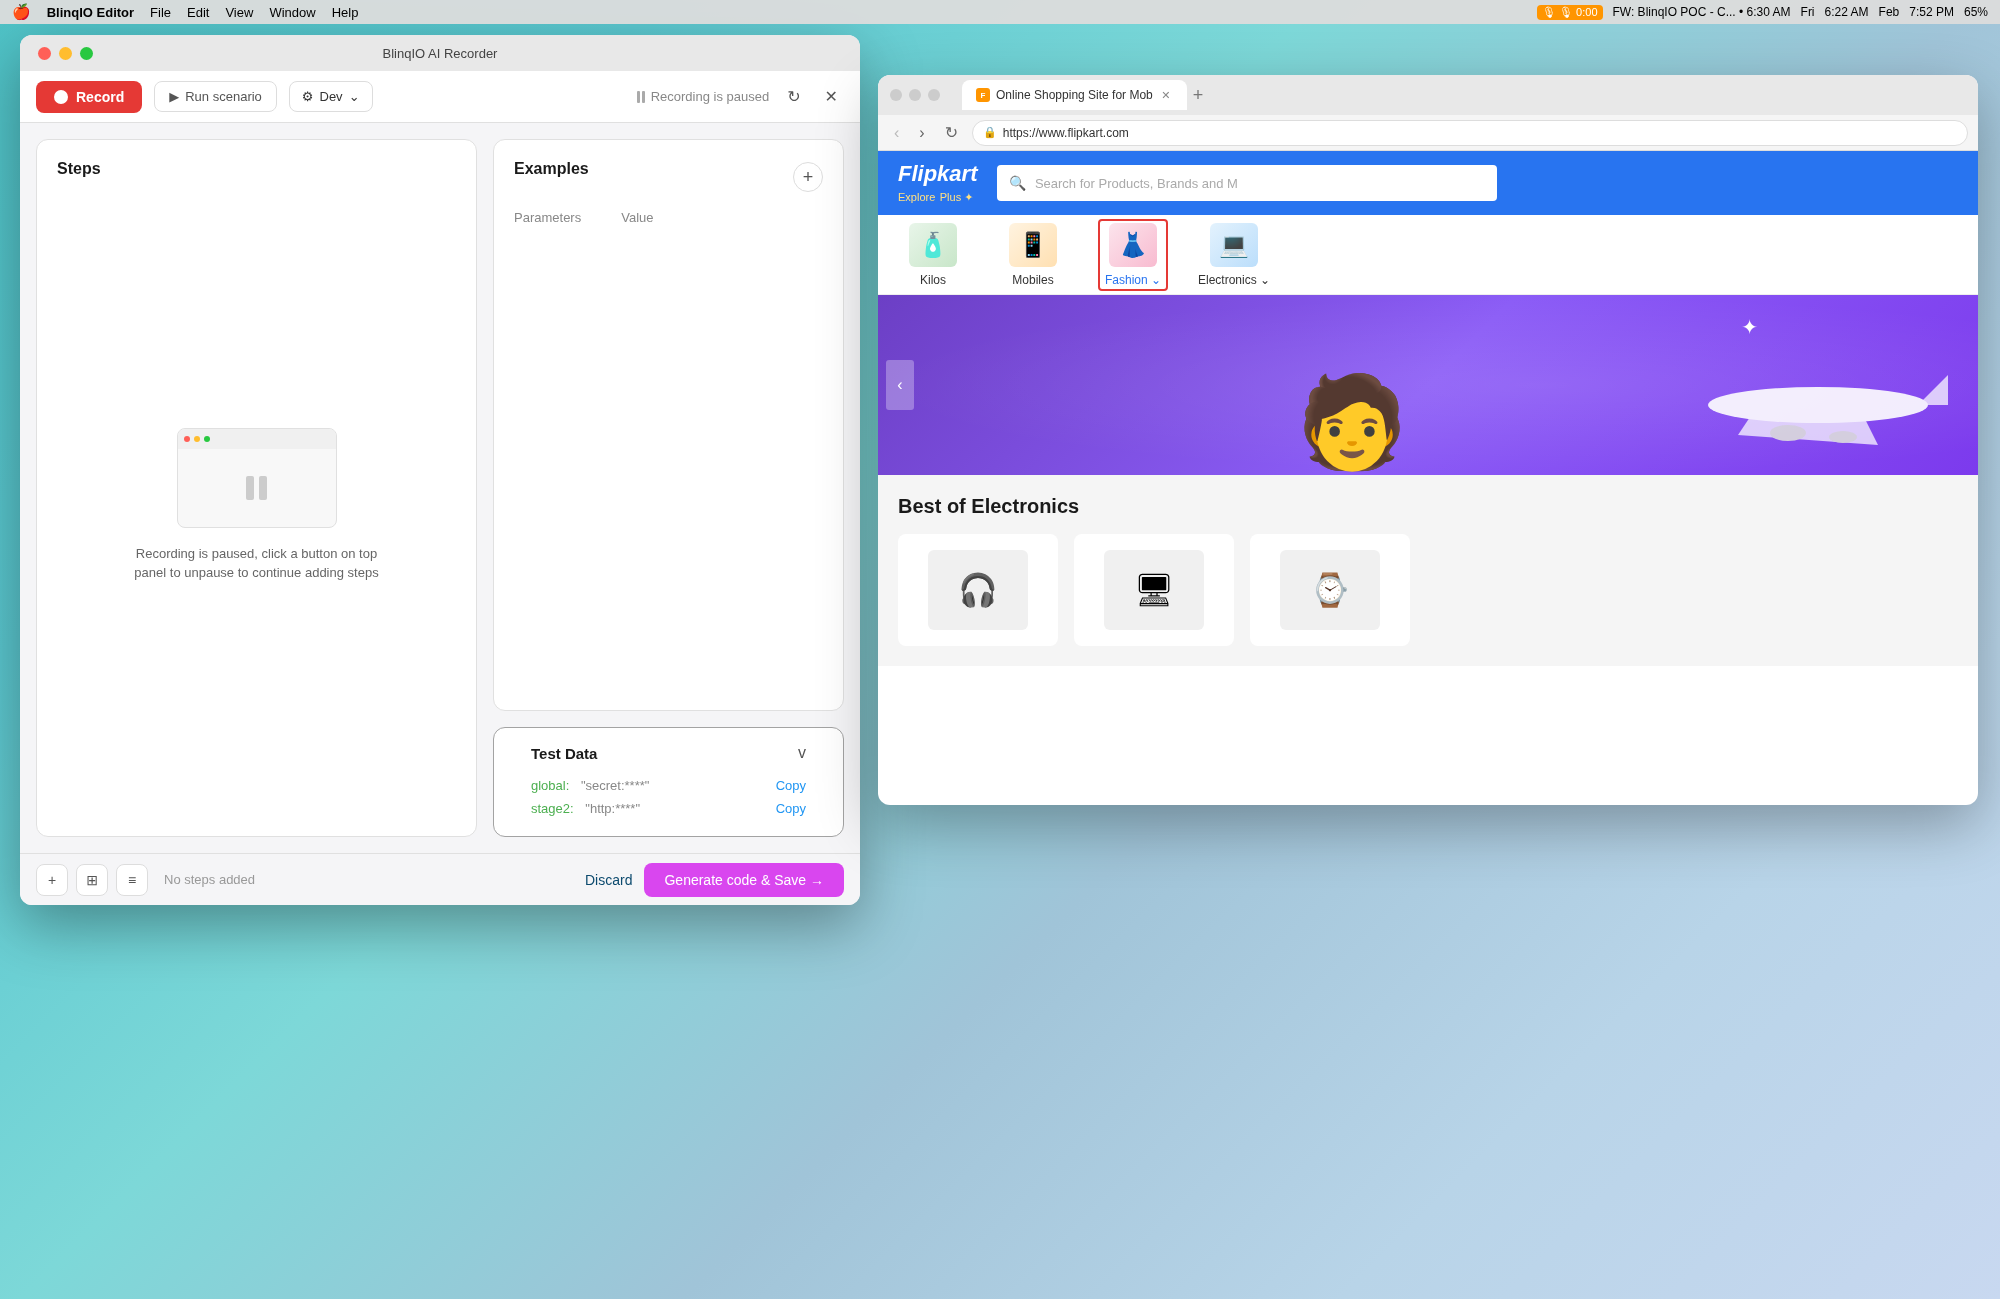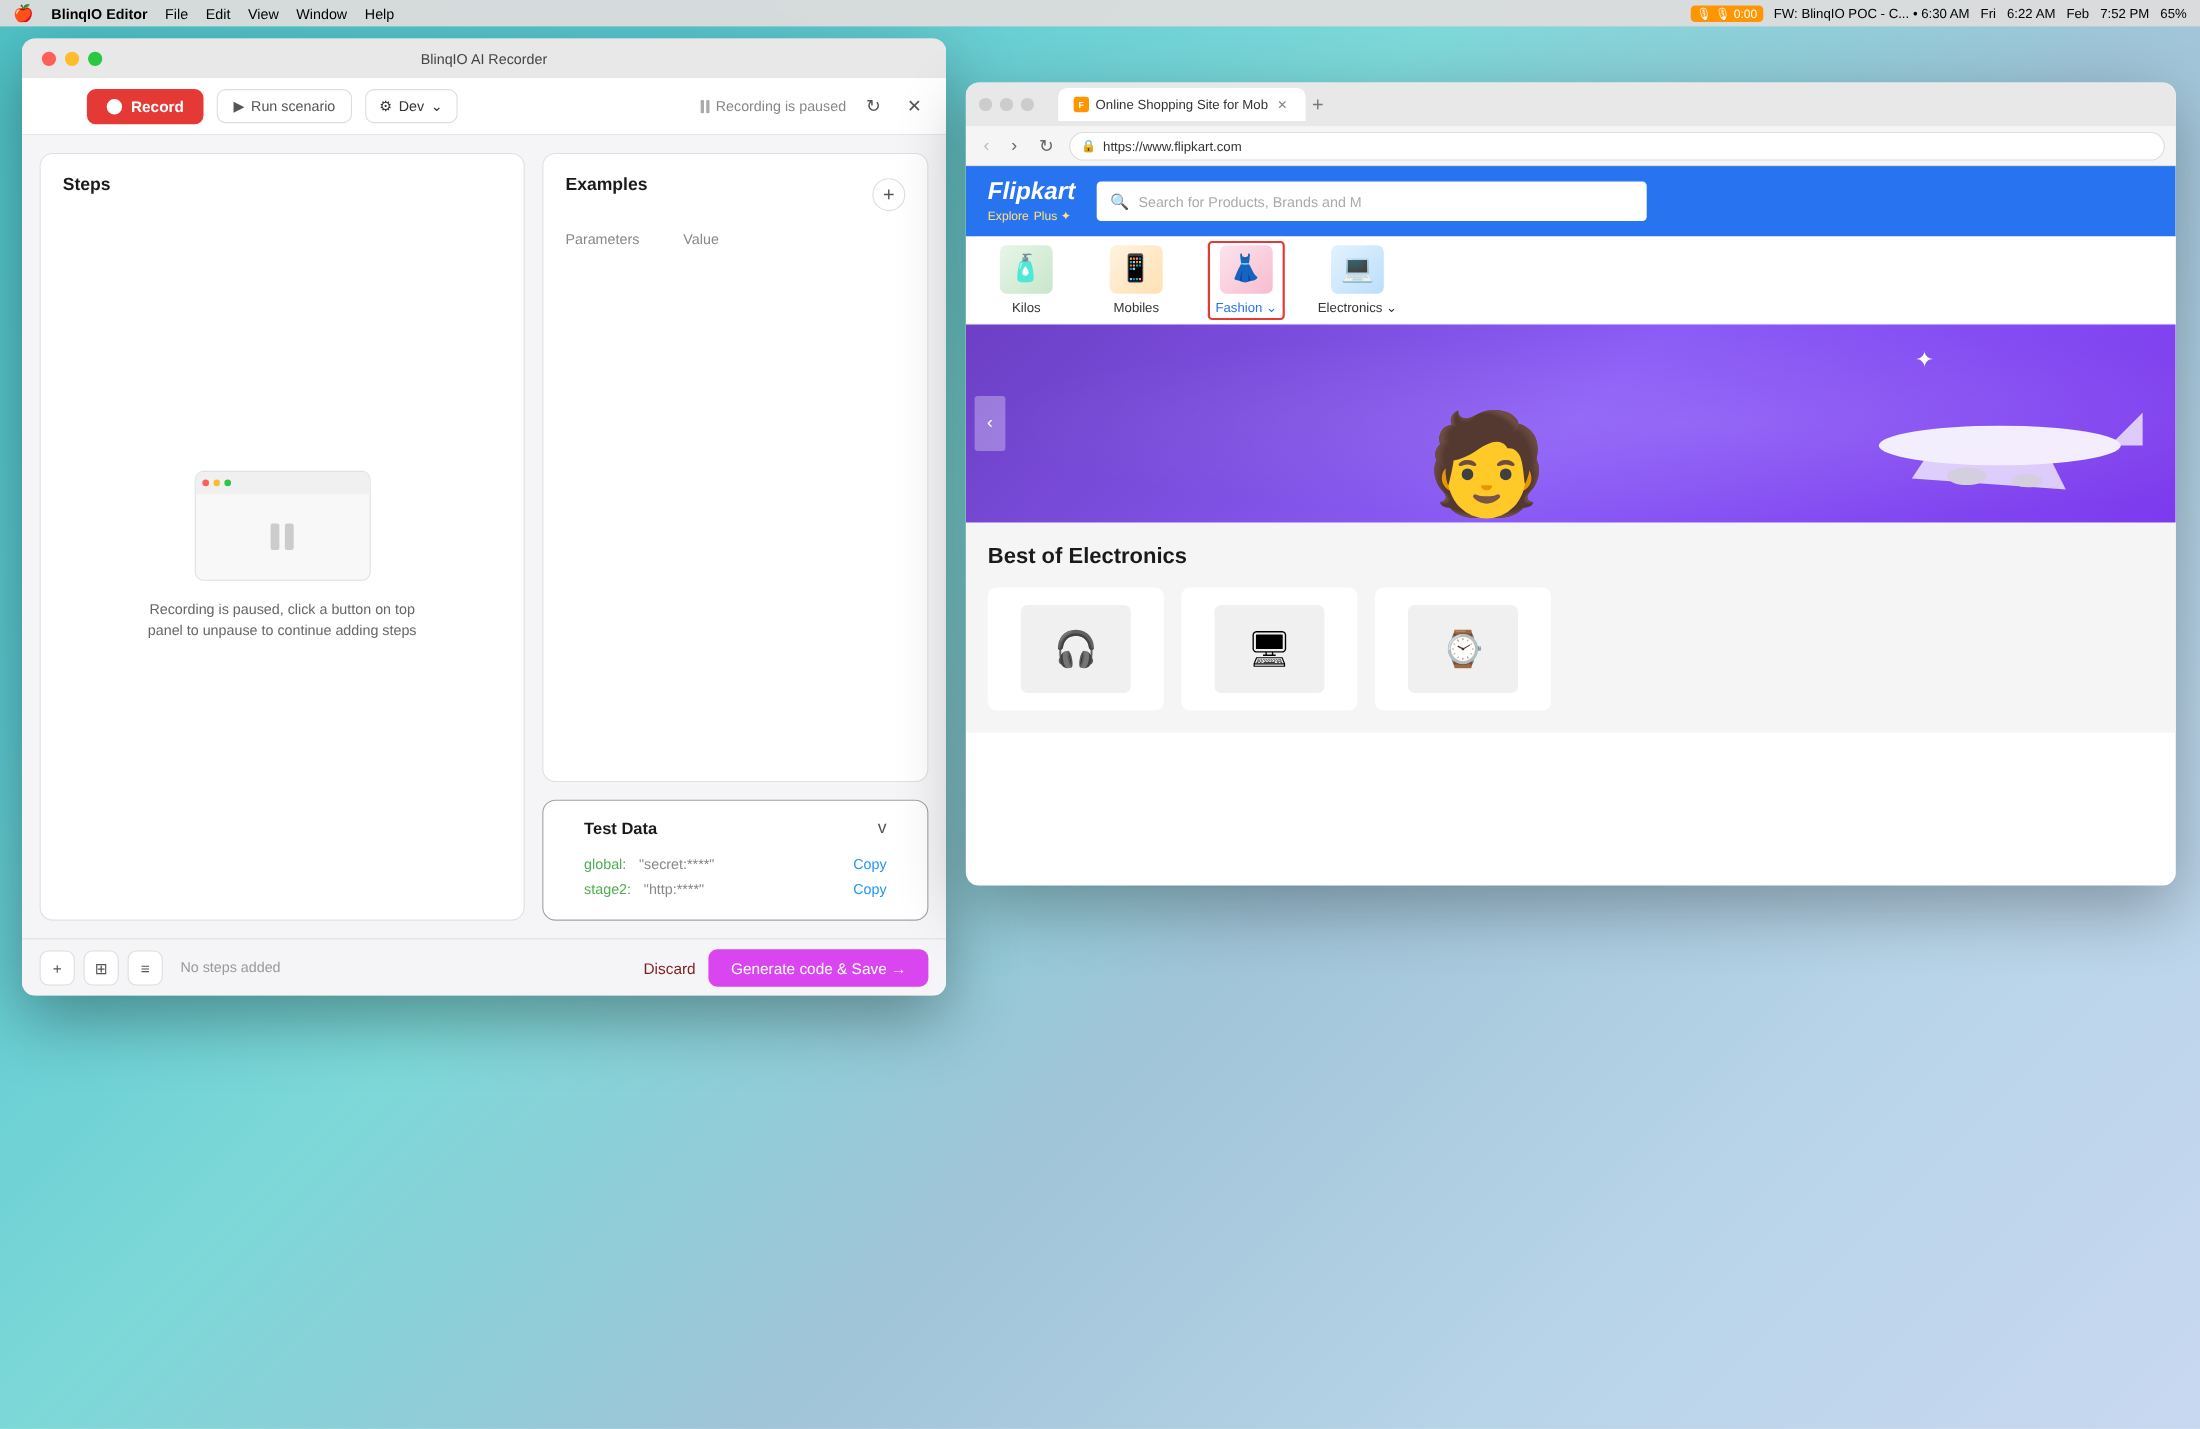--- a/index.html
+++ b/index.html
@@ -119,21 +119,20 @@
       color: white;
       border: none;
       border-radius: 8px;
       padding: 8px 18px;
       font-size: 14px;
       font-weight: 600;
       cursor: pointer;
       display: flex;
       align-items: center;
       gap: 8px;
-      margin-left: 43px;
     }
     .record-icon {
       width: 14px;
       height: 14px;
       border-radius: 50%;
       background: white;
       border: 2px solid white;
     }
     .run-scenario-btn {
       background: white;
@@ -394,21 +393,21 @@
     .bottom-right-btns {
       margin-left: auto;
       display: flex;
       gap: 12px;
       align-items: center;
     }
     .discard-btn {
       background: none;
       border: none;
       font-size: 14px;
-      color: #7f1d1d;
+      color: #0c4a6e;
       cursor: pointer;
       margin-left: 42px;
     }
     .generate-btn {
       background: #d946ef;
       color: white;
       border: none;
       border-radius: 8px;
       padding: 9px 20px;
       font-size: 14px;

